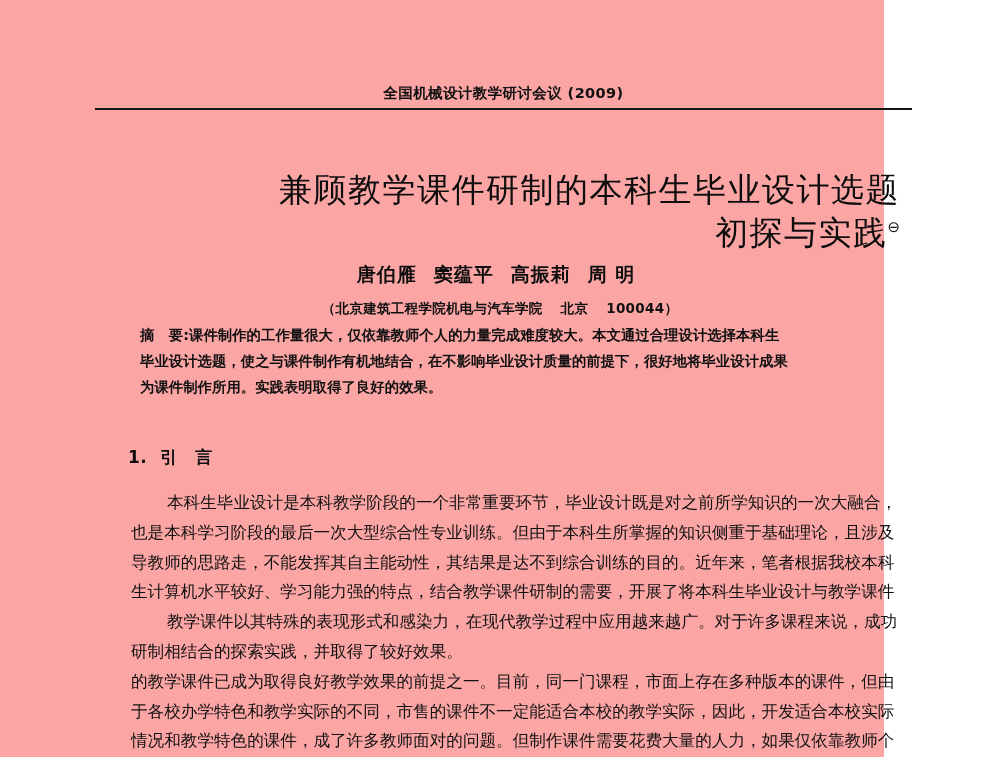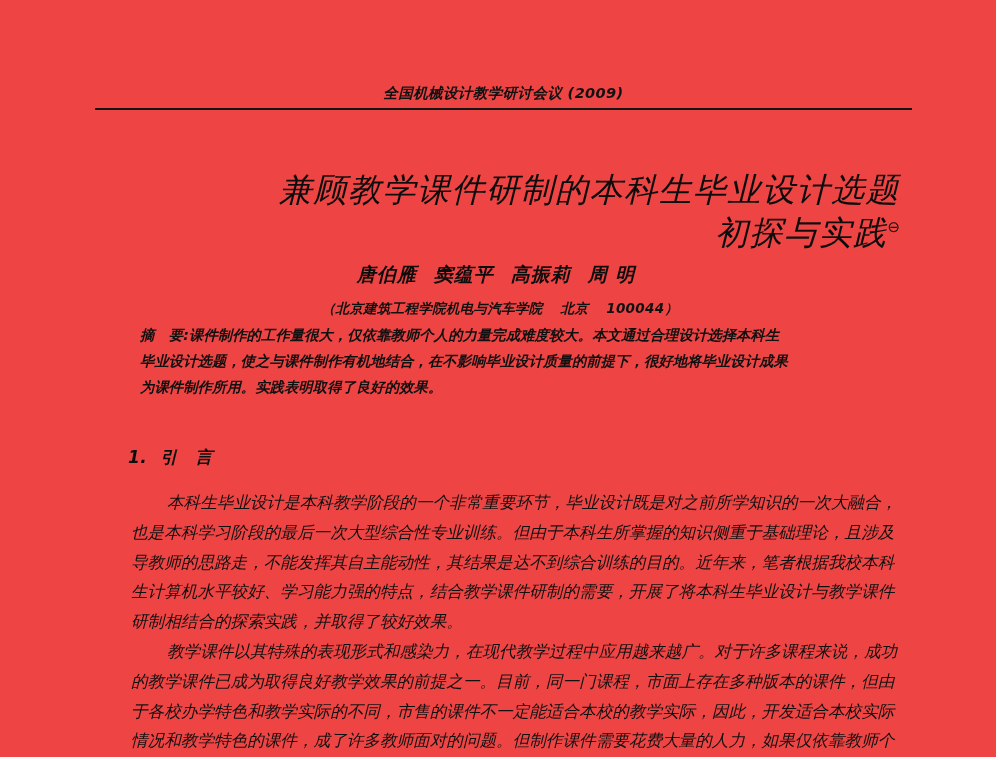--- a/index.html
+++ b/index.html
@@ -11,24 +11,23 @@
     width: 1000px;
     height: 760px;
     overflow: hidden;
     font-family: "DejaVu Sans", "Liberation Sans", sans-serif;
     color: #0a0a0a;
     position: relative;
   }
   .page {
     position: absolute;
     left: 0; top: 0;
-    width: 996px;
+    width: 884px;
     height: 760px;
-    background: #ef4444;
-    font-style: italic;
+    background: #fca5a5;
   }
 
   
   .running-header {
     position: absolute;
     left: 95px;
     top: 84px;
     width: 817px;
     text-align: center;
     font-size: 14.5px;
@@ -201,21 +200,21 @@
 
   <div class="section-head">
     <span>1.</span><span class="sgap2"></span><span>引　言</span>
   </div>
 
   <div class="body-block">
     <div class="body-line first">本科生毕业设计是本科教学阶段的一个非常重要环节，毕业设计既是对之前所学知识的一次大融合，</div>
     <div class="body-line">也是本科学习阶段的最后一次大型综合性专业训练。但由于本科生所掌握的知识侧重于基础理论，且涉及</div>
     <div class="body-line">导教师的思路走，不能发挥其自主能动性，其结果是达不到综合训练的目的。近年来，笔者根据我校本科</div>
     <div class="body-line">生计算机水平较好、学习能力强的特点，结合教学课件研制的需要，开展了将本科生毕业设计与教学课件</div>
+    <div class="body-line first">教学课件以其特殊的表现形式和感染力，在现代教学过程中应用越来越广。对于许多课程来说，成功</div>
     <div class="body-line">研制相结合的探索实践，并取得了较好效果。</div>
-    <div class="body-line first">教学课件以其特殊的表现形式和感染力，在现代教学过程中应用越来越广。对于许多课程来说，成功</div>
     <div class="body-line">的教学课件已成为取得良好教学效果的前提之一。目前，同一门课程，市面上存在多种版本的课件，但由</div>
     <div class="body-line">于各校办学特色和教学实际的不同，市售的课件不一定能适合本校的教学实际，因此，开发适合本校实际</div>
     <div class="body-line">情况和教学特色的课件，成了许多教师面对的问题。但制作课件需要花费大量的人力，如果仅依靠教师个</div>
   </div>
 
   <div class="clip-mask"></div>
 </div>
 
 </body></html>

